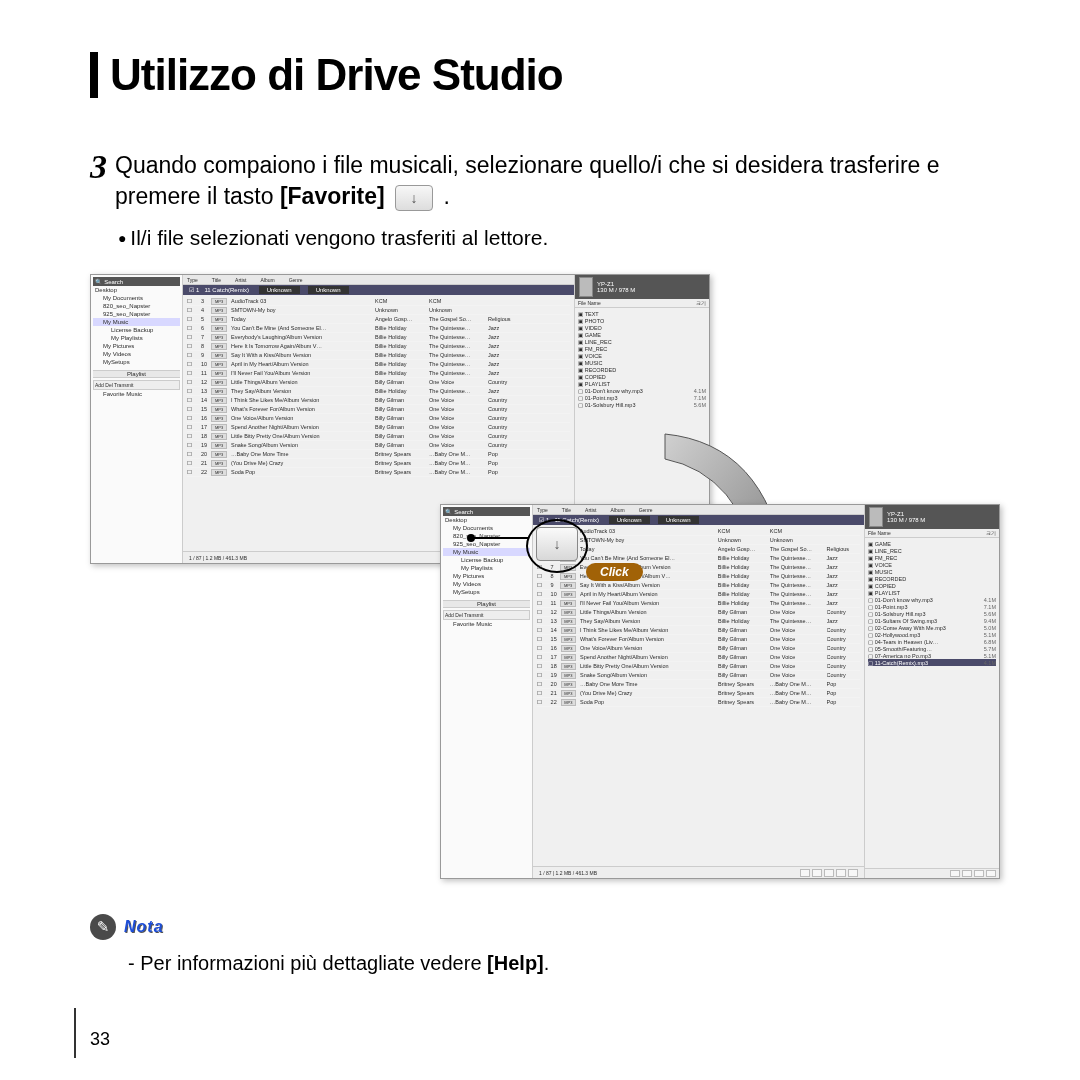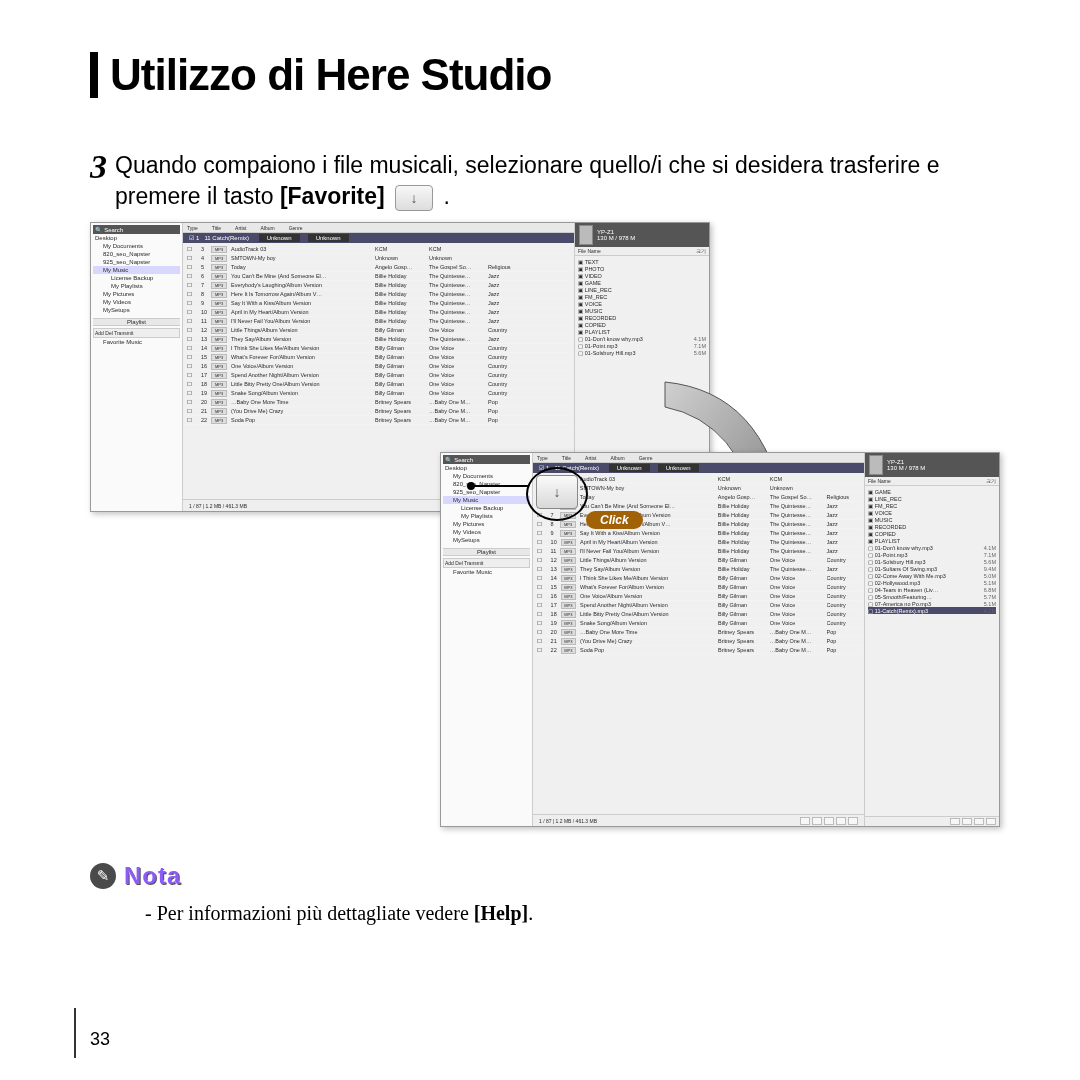--- a/index.html
+++ b/index.html
@@ -154,56 +154,58 @@
   }
 
   
   .nota {
     display:flex; align-items:center; gap:8px; margin-top:10px;
   }
   .nota .ico {
     width:26px;height:26px;border-radius:50%;background:#4a4a4a;color:#fff;display:flex;align-items:center;justify-content:center;font-size:15px;
   }
   .nota .lbl {
-    font-size:24px; font-weight:bold;
-    color:#8b5cf6;
+    font-size:16px; font-weight:bold;
+    color:#1d4ed8;
     text-shadow: -1px -1px 0 #fff, 1px 1px 0 #555;
     letter-spacing:1px;
+    font-style:italic;
   }
   .nota-text {
-    font-size:20px; margin:12px 0 0 55px;font-family:Liberation Serif, serif;
+    font-size:20px; margin:12px 0 0 38px;
   }
   .nota-text .help { font-weight:bold; }
 
   .pagenum {
     position:absolute; left:90px; bottom:30px; font-size:18px;
   }
   .vline {
     position:absolute; left:74px; top:1008px; width:2px; height:50px; background:#333;
   }
 </style>
 </head>
 <body>
 
 <div class="page">
   <div class="title-bar">
     <div class="accent"></div>
-    <h1>Utilizzo di Here Studio</h1>
+    <h1>Utilizzo di Drive Studio</h1>
   </div>
 
   <div class="step">
     <div class="step-num">3</div>
     <div class="step-text">
       <span>Quando compaiono i file musicali, selezionare quello/i che si desidera trasferire e premere il tasto </span>
       <span class="transfer-label">[Favorite]</span>
       <span class="transfer-btn">↓</span>
       <span> .</span>
     </div>
   </div>
 
+  <div class="bullet-line">Il/i file selezionati vengono trasferiti al lettore.</div>
 
   <div class="shots">
 
     <div class="shot shot1">
       <div class="ms-window">
         <div class="ms-side">
           <div class="hdr">🔍 <span>Search</span></div>
           <ul>
             <li>Desktop</li>
             <li class="sub">My Documents</li>

